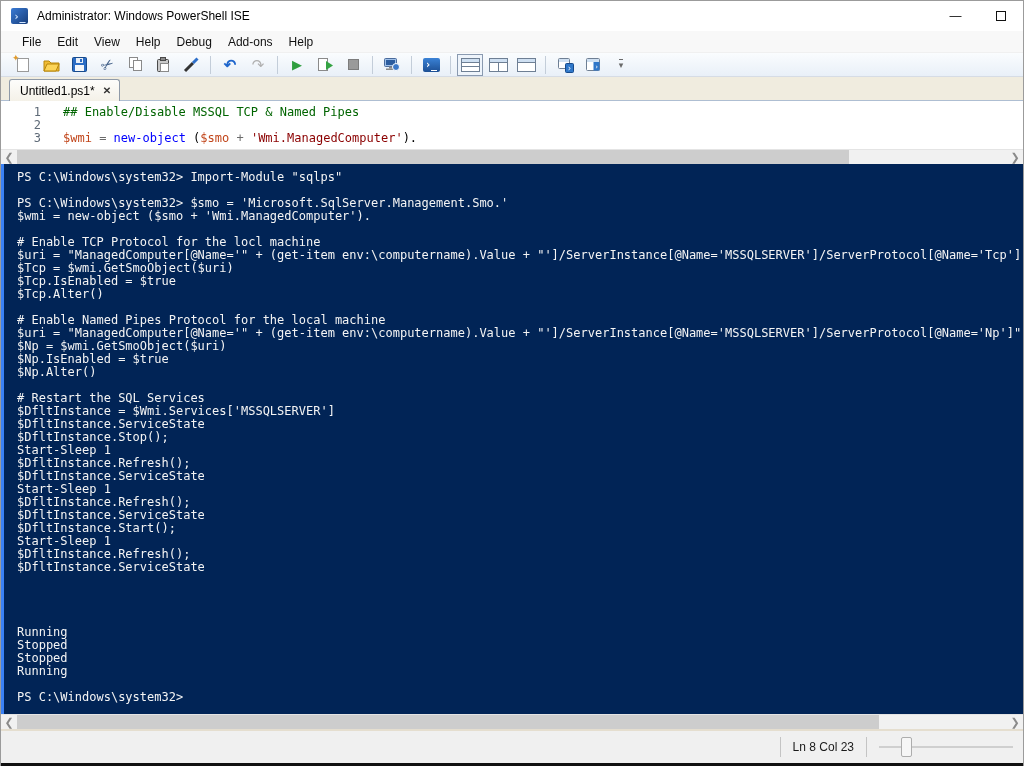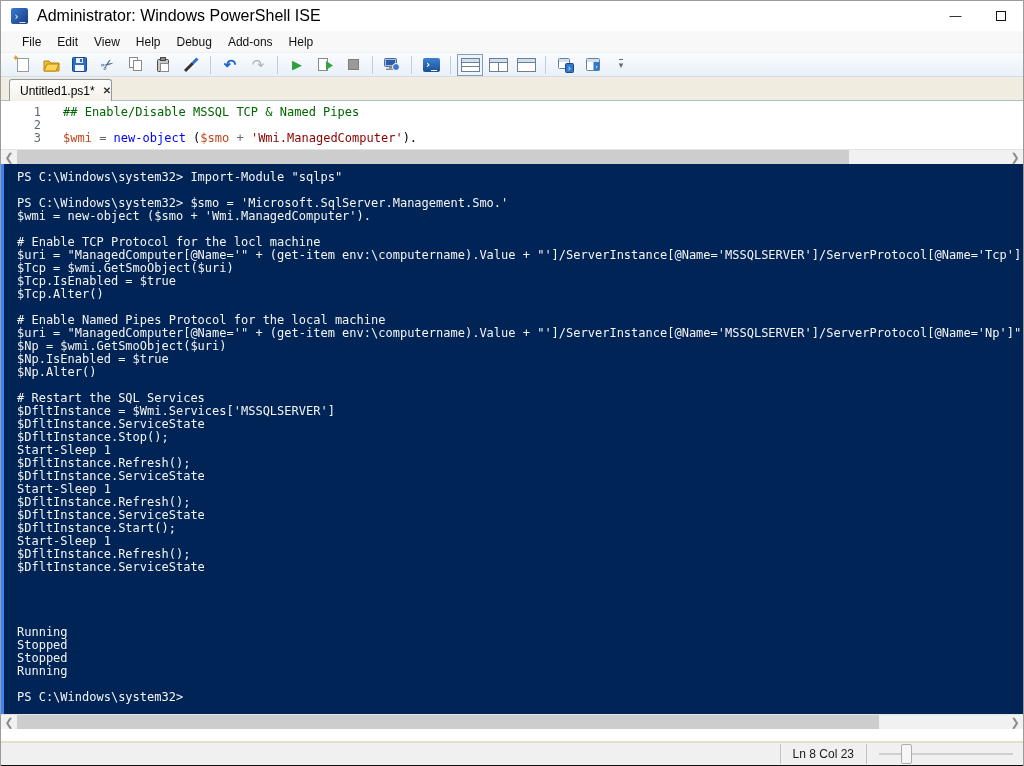--- a/index.html
+++ b/index.html
@@ -4,21 +4,21 @@
 <style>
   * { margin:0; padding:0; box-sizing:border-box; }
   html,body { width:1024px; height:766px; overflow:hidden; font-family:"Liberation Sans", sans-serif; }
   .window { width:1024px; height:766px; display:flex; flex-direction:column; background:#fff; border-left:1px solid #9b9b9b; border-right:1px solid #9b9b9b; border-top:1px solid #9b9b9b; }
 
   
   .titlebar { height:30px; background:#ffffff; display:flex; align-items:center; flex:0 0 auto; }
   .app-icon { width:17px; height:16px; margin:0 9px 0 10px; border-radius:2px;
     background:linear-gradient(135deg,#3a7bd5,#173d7a); color:#cfe4ff; font-weight:bold;
     font-size:10px; display:flex; align-items:center; justify-content:center; font-family:"DejaVu Sans Mono",monospace; }
-  .title-text { font-size:16px; color:#000; }
+  .title-text { font-size:12px; color:#000; }
   .title-controls { margin-left:auto; display:flex; height:100%; }
   .tc-btn { width:45px; height:100%; display:flex; align-items:center; justify-content:center; font-size:12px; color:#111; cursor:default; }
 
   
   .menubar { height:22px; background:#f8f8f8; display:flex; align-items:center; padding-left:13px; flex:0 0 auto; border-bottom:1px solid #f0f0f0; }
   .menu-item { font-size:12px; color:#111; padding:2px 8px; cursor:default; }
 
   
   .toolbar { height:24px; background:linear-gradient(#fafcfe,#e9f0f8); border-bottom:1px solid #d6dce5; display:flex; align-items:center; padding-left:8px; flex:0 0 auto; }
   .tbtn { height:22px; min-width:26px; display:flex; align-items:center; justify-content:center; margin:0 1px; border:1px solid transparent; }
@@ -37,21 +37,21 @@
     font-family:"DejaVu Sans Mono",monospace; }
   .lw { width:19px; height:14px; border:1px solid #6e7f94; background:#fff; position:relative; }
   .lw::before { content:""; position:absolute; left:0; right:0; top:0; height:3px; background:#cfe0f2; border-bottom:1px solid #6e7f94; }
   .lw-top::after { content:""; position:absolute; left:0; right:0; top:7px; border-top:1px solid #6e7f94; }
   .lw-right::after { content:""; position:absolute; top:3px; bottom:0; left:50%; border-left:1px solid #6e7f94; }
   .g-overflow { font-size:9px; color:#6a6a6a; border-top:1px solid #6a6a6a; line-height:1; padding-top:1px; }
 
   
   .tabstrip { height:24px; background:#f0ecdf; display:flex; align-items:flex-end; padding-left:8px; flex:0 0 auto; border-bottom:1px solid #aebed2; }
   .tab { height:22px; background:linear-gradient(#fdfdfb,#f4f1e8); border:1px solid #8f9aa8; border-bottom:none;
-    border-radius:3px 3px 0 0; display:flex; align-items:center; padding:0 0 0 10px; position:relative; top:1px; }
+    border-radius:3px 3px 0 0; display:flex; align-items:center; padding:0 8px 0 10px; position:relative; top:1px; }
   .tab-label { font-size:12px; color:#000; margin-right:8px; }
   .tab-close { font-size:10px; color:#333; font-weight:bold; cursor:default; }
 
   
   .editor { height:48px; background:#fff; padding-top:5px; flex:0 0 auto; overflow:hidden;
     font-family:"DejaVu Sans Mono","Liberation Mono",monospace; font-size:12px; line-height:13px; }
   .code-line { display:flex; white-space:pre; }
   .ln { width:40px; text-align:right; color:#5e6a77; flex:0 0 auto; }
   .code { padding-left:22px; }
   .tk-comment { color:var(--tk-comment); }
@@ -68,21 +68,21 @@
   .sb-track { flex:1; }
   .thumb-editor { width:832px; }
   .thumb-console { width:862px; }
 
   
   .console { height:550px; background:#012456; color:#f4f4f4; flex:0 0 auto; overflow:hidden; border-left:3px solid #3b82f6; }
   .console pre { font-family:"DejaVu Sans Mono","Liberation Mono",monospace; font-size:12px; line-height:13px;
     padding:7px 0 0 13px; white-space:pre; }
 
   
-  .statusbar { height:24px; background:#f0f0f0; border-top:2px solid #e5decf; display:flex; align-items:center; flex:0 0 auto;margin-top:12px; }
+  .statusbar { height:34px; background:#f0f0f0; border-top:2px solid #e5decf; display:flex; align-items:center; flex:0 0 auto; }
   .sb-spacer { flex:1; }
   .vdiv { width:1px; height:20px; background:#c4c4c4; margin:0 12px; }
   .pos-text { font-size:12px; color:#1a1a1a; white-space:nowrap; }
   .zoom-slider { width:134px; height:20px; position:relative; margin-right:10px; }
   .zs-track { position:absolute; left:0; right:0; top:9px; height:2px; background:#cfcfcf; }
   .zs-thumb { position:absolute; left:22px; top:0; width:11px; height:20px; background:#f6f6f6; border:1px solid #adadad; border-radius:2px; }
   .blackstrip { height:4px; background:#111; flex:0 0 auto; }
 </style>
 </head>
 <body>

